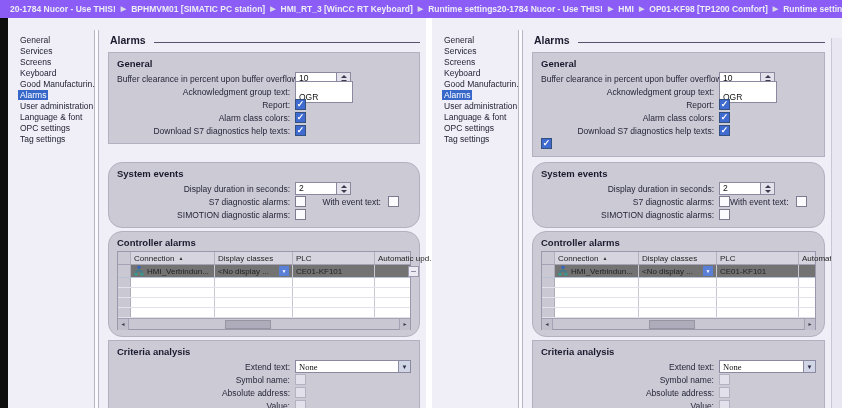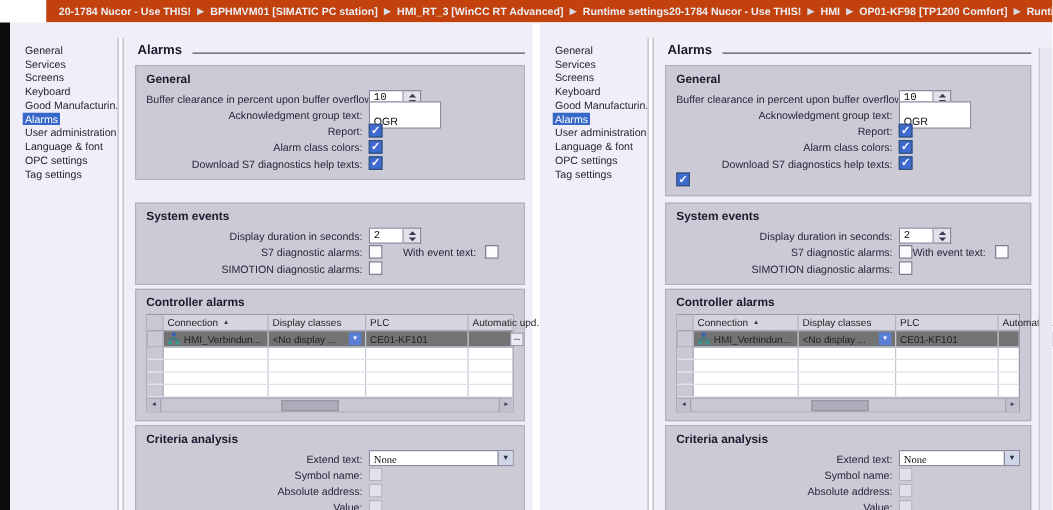--- a/index.html
+++ b/index.html
@@ -1,21 +1,21 @@
 <!DOCTYPE html>
 <html><head>
 <meta charset="utf-8">
 <style>
   * { box-sizing: border-box; margin: 0; padding: 0; }
   html,body { width:842px; height:408px; overflow:hidden; }
   body { font-family:"Liberation Sans", sans-serif; background:#ffffff; position:relative; }
 
   
-  .topbar { height:18px; background:#c2410c; color:#eceef4; display:flex; align-items:center;
-            padding-left:10px; font-size:8.5px; font-weight:bold; white-space:nowrap; overflow:hidden;margin-left:37px; }
+  .topbar { height:18px; background:#8b5cf6; color:#eceef4; display:flex; align-items:center;
+            padding-left:10px; font-size:8.5px; font-weight:bold; white-space:nowrap; overflow:hidden; }
   .crumb { cursor:default; }
   .crumb-sep { margin:0 5px; font-size:7px; color:#d8dae4; }
   .crumb-gap { width:12px; }
 
   
   .main { display:flex; height:390px; background:#ffffff; }
   .edge-strip { width:8px; background:#0d0d0d; }
   .pane { background:#f0eef6; padding-top:12px; display:flex; height:390px; }
   .pane-left  { width:418px; margin-right:6px; }
   .pane-right { width:410px; }
@@ -39,22 +39,22 @@
 
   .card { background:#cccad5; border:1px solid #b3b1bf; padding:5px 8px 6px 8px; }
   .card-title { font-weight:bold; font-size:9.5px; color:#1a1a2e; margin-bottom:3px; }
 
   .form-row { display:flex; align-items:center; height:13px; }
   .lbl { width:178px; text-align:right; padding-right:5px; font-size:8.5px; color:#26263a;
          white-space:nowrap; overflow:hidden; flex:none; }
 
   
   .num-wrap { display:flex; height:13px; }
-  .num-val { width:28px; background:#ffffff; border:1px solid #8b89a0; font-size:8.5px;
-             padding:0 3px; line-height:11px; color:#111;font-family:Liberation Mono, monospace; }
+  .num-val { width:42px; background:#ffffff; border:1px solid #8b89a0; font-size:8.5px;
+             padding:0 3px; line-height:11px; color:#111; }
   .spin { width:14px; border:1px solid #8b89a0; border-left:none; background:#e3e1ea;
           display:flex; flex-direction:column; align-items:center; justify-content:center; }
   .spin-up, .spin-dn { width:0; height:0; border-left:3px solid transparent; border-right:3px solid transparent; margin:1px 0; }
   .spin-up { border-bottom:3px solid #3c3a50; }
   .spin-dn { border-top:3px solid #3c3a50; }
 
   .text-input { width:58px; height:13px; background:#ffffff; border:1px solid #8b89a0;
                 font-size:8.5px; padding:10px 3px; line-height:11px; color:#111; }
 
   .chk { width:11px; height:11px; border:1px solid #7d7b90; background:#fbfafd; flex:none;
@@ -94,33 +94,33 @@
 
   .hscroll { height:11px; background:#c9c7d2; border-top:1px solid #a5a3b3; display:flex; align-items:center; }
   .scroll-btn { width:11px; height:11px; background:#c2c0cc; border-right:1px solid #a5a3b3;
                 font-size:5px; color:#3c3a50; display:flex; align-items:center; justify-content:center; flex:none; }
   .scroll-btn.right { border-right:none; border-left:1px solid #a5a3b3; margin-left:auto; }
   .scroll-thumb { width:46px; height:9px; background:#aeacbb; border:1px solid #97959f; margin-left:96px; }
 
   
   .mb-gap-lg { margin-bottom:18px; }
   .mb-gap-sm { margin-bottom:5px; }
-  .mb-gap-xs { margin-bottom:3px; }
+  .mb-gap-xs { margin-bottom:3px;border-radius:14px; }
   .evt-right { display:flex; align-items:center; margin-left:auto; padding-right:12px; }
   .evt-right .lbl2 { font-size:8.5px; color:#26263a; padding-right:7px; white-space:nowrap; }
 </style>
 </head>
 <body>
 
 <div class="topbar">
   <span class="crumb">20-1784 Nucor - Use THIS!</span>
   <span class="crumb-sep">▶</span>
   <span class="crumb">BPHMVM01 [SIMATIC PC station]</span>
   <span class="crumb-sep">▶</span>
-  <span class="crumb">HMI_RT_3 [WinCC RT Advanced]</span>
+  <span class="crumb">HMI_RT_3 [WinCC RT Keyboard]</span>
   <span class="crumb-sep">▶</span>
   <span class="crumb">Runtime settings</span>
   <span class="crumb-gap"></span>
   <span class="crumb">20-1784 Nucor - Use THIS!</span>
   <span class="crumb-sep">▶</span>
   <span class="crumb">HMI</span>
   <span class="crumb-sep">▶</span>
   <span class="crumb">OP01-KF98 [TP1200 Comfort]</span>
   <span class="crumb-sep">▶</span>
   <span class="crumb">Runtime settings</span>

